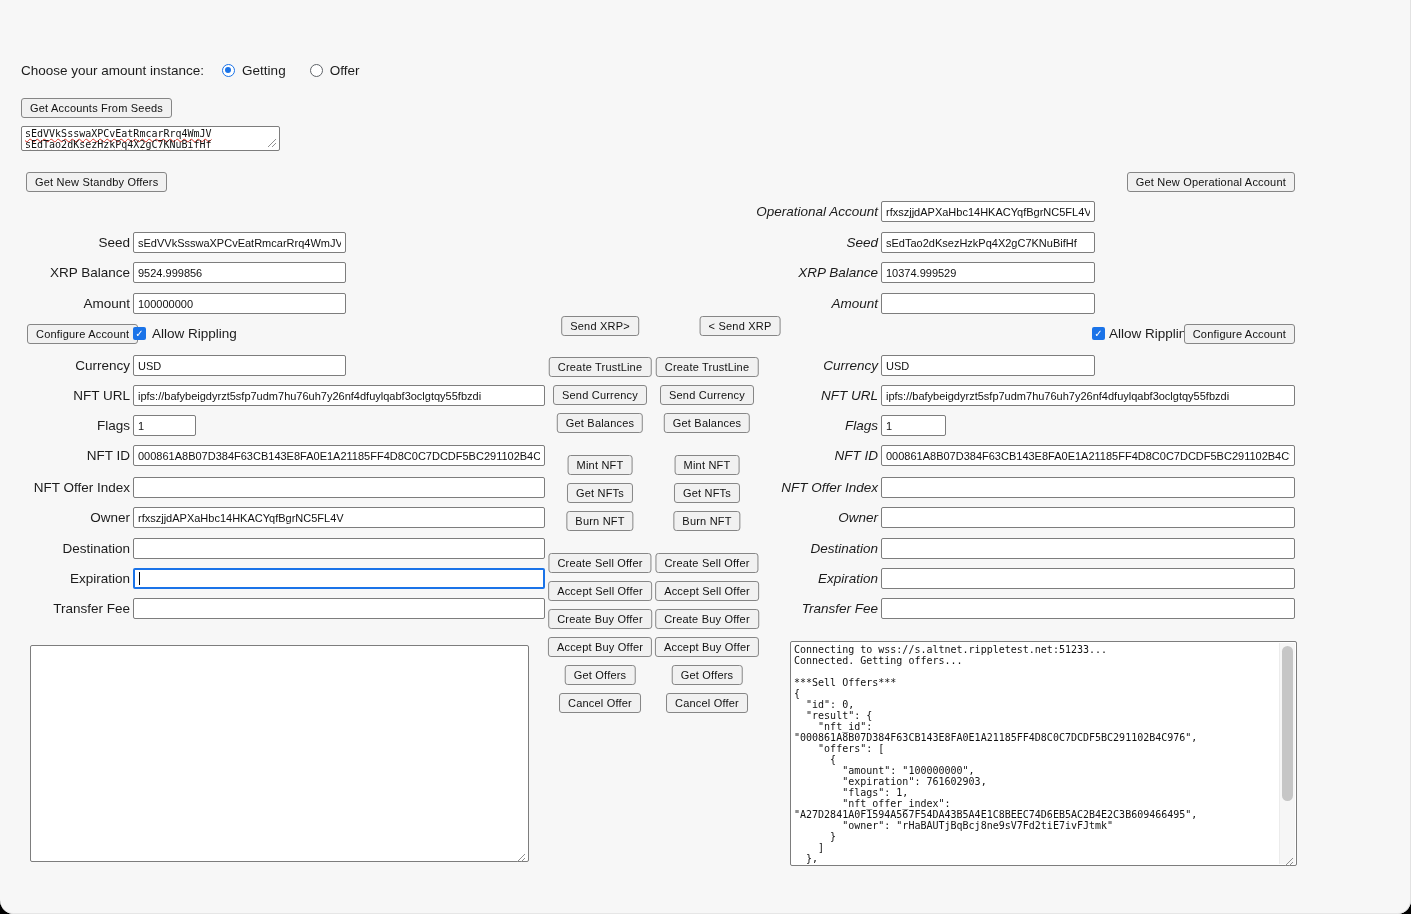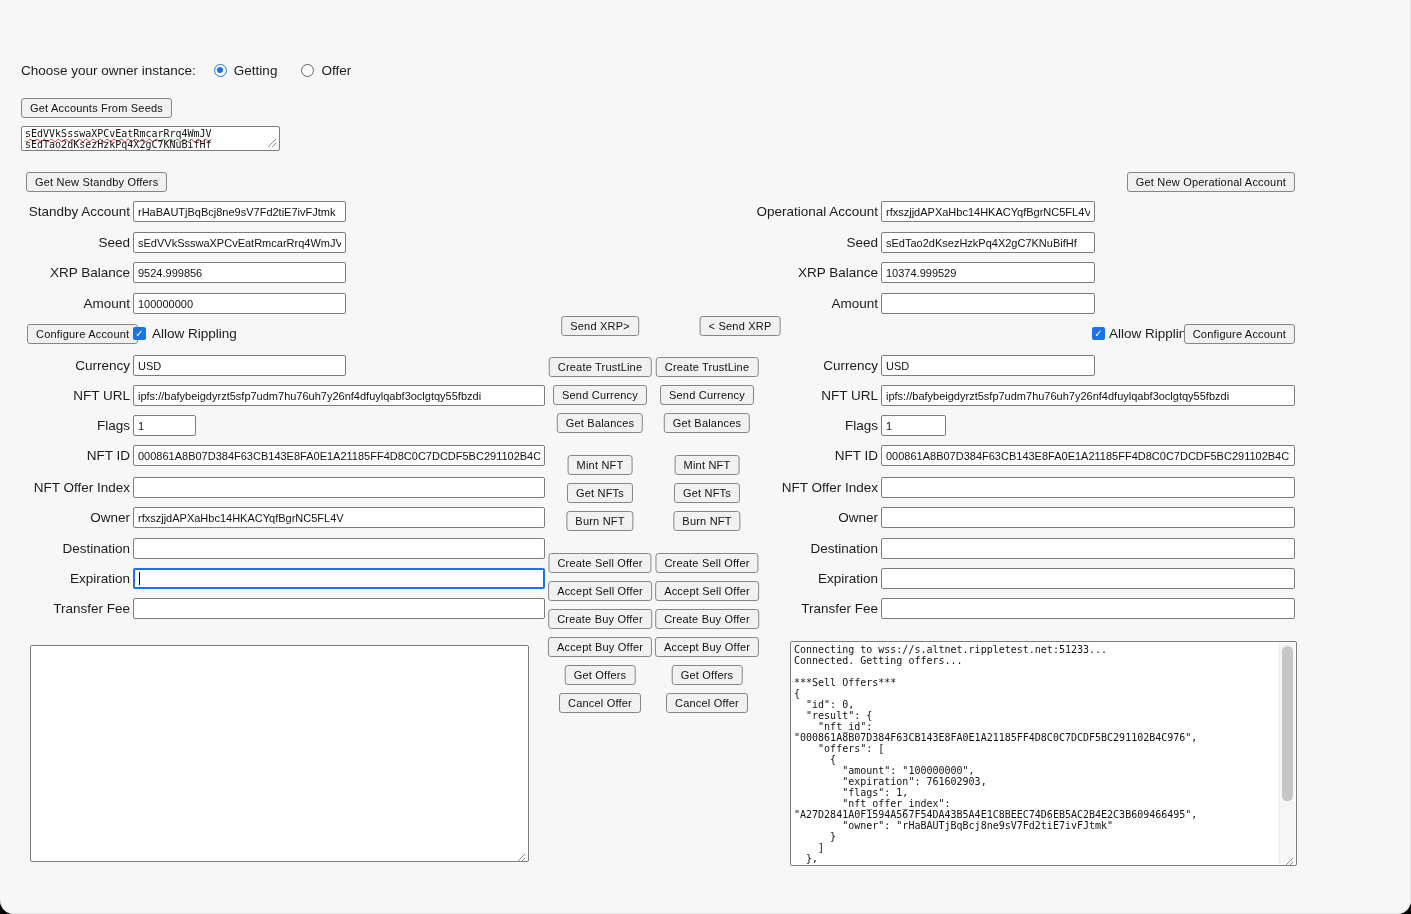--- a/index.html
+++ b/index.html
@@ -18,21 +18,21 @@
        background:#f1f1f1;border:1px solid #868686;border-radius:3px;font-size:11px;color:#111;
        font-family:"Liberation Sans","DejaVu Sans",sans-serif;white-space:nowrap;box-sizing:border-box;letter-spacing:.2px;}
   .box{background:#fff;border:1px solid #7d7d7d;border-radius:2px;box-sizing:border-box;}
   .mono{font-family:"DejaVu Sans Mono","Liberation Mono",monospace;font-size:10px;line-height:11px;color:#111;}
   .seeds-box{left:21px;top:126px;width:259px;height:25px;padding:1px 3px;overflow:hidden;}
   .seeds-box .ln{display:block;text-decoration:underline wavy #d93025 1px;text-decoration-skip-ink:none;white-space:nowrap;}
   .row{position:absolute;display:flex;align-items:center;height:21px;}
   .row .lbl{font-size:13.5px;text-align:right;flex:0 0 auto;margin-right:3px;color:#1b1b1b;}
   .row-l .lbl{width:130px;}
   .row-r{left:640px;}
-  .row-r .lbl{width:238px;}
+  .row-r .lbl{width:238px;font-style:italic;}
   .inp{height:21px;border:1px solid #7d7d7d;border-radius:2px;background:#fff;font-size:11px;
        padding:0 4px;box-sizing:border-box;color:#111;font-family:"Liberation Sans","DejaVu Sans",sans-serif;outline:none;}
   .row-l .w-n{width:213px;} .row-l .w-w{width:412px;} .row-l .w-s{width:63px;}
   .row-r .w-n{width:214px;} .row-r .w-w{width:414px;} .row-r .w-s{width:65px;}
   .inp.focused{border:2px solid #1a73e8;}
   .caret{left:139px;top:572px;width:1px;height:13px;background:#000;}
   .checkbox{width:13px;height:13px;border-radius:2px;background:#1a73e8;display:flex;align-items:center;justify-content:center;}
   .checkbox .ck{color:#fff;font-size:10px;line-height:13px;font-weight:bold;}
   .cb-label{font-size:13.5px;color:#1b1b1b;}
   .mid-btn{position:absolute;transform:translateX(-50%);}
@@ -43,21 +43,21 @@
   .scroll-thumb{position:absolute;top:3px;left:2px;width:11px;height:155px;background:#c6c6c6;border-radius:6px;}
   .grip{position:absolute;right:2px;bottom:2px;width:10px;height:10px;z-index:3;}
 </style>
 </head>
 <body>
 
 <div class="page">
 
 
   <div class="abs ledger-row">
-    <span>Choose your owner instance:</span>
+    <span>Choose your amount instance:</span>
     <span style="width:18px"></span>
     <span class="radio sel"></span>
     <span style="width:7px"></span>
     <span>Getting</span>
     <span style="width:24px"></span>
     <span class="radio unsel"></span>
     <span style="width:7px"></span>
     <span>Offer</span>
   </div>
 
@@ -67,24 +67,20 @@
     <span class="ln">sEdVVkSsswaXPCvEatRmcarRrq4WmJV</span>
     <span class="ln">sEdTao2dKsezHzkPq4X2gC7KNuBifHf</span>
     <span class="grip"><svg width="10" height="10">
           <path d="M1 9 L9 1 M5 9 L9 5" stroke="#8f8f8f" stroke-width="1" fill="none"></path>
         </svg></span>
   </div>
 
   <button class="abs btn" style="left:26px;top:172px">Get New Standby Offers</button>
   <button class="abs btn" style="right:116px;top:172px">Get New Operational Account</button>
 
-  <div class="row row-l" style="top:201px">
-    <span class="lbl">Standby Account</span>
-    <input class="inp w-n" value="rHaBAUTjBqBcj8ne9sV7Fd2tiE7ivFJtmk" style="">
-  </div>
   <div class="row row-l" style="top:232px">
     <span class="lbl">Seed</span>
     <input class="inp w-n" value="sEdVVkSsswaXPCvEatRmcarRrq4WmJV" style="">
   </div>
   <div class="row row-l" style="top:262px">
     <span class="lbl">XRP Balance</span>
     <input class="inp w-n" value="9524.999856" style="">
   </div>
   <div class="row row-l" style="top:293px">
     <span class="lbl">Amount</span>

